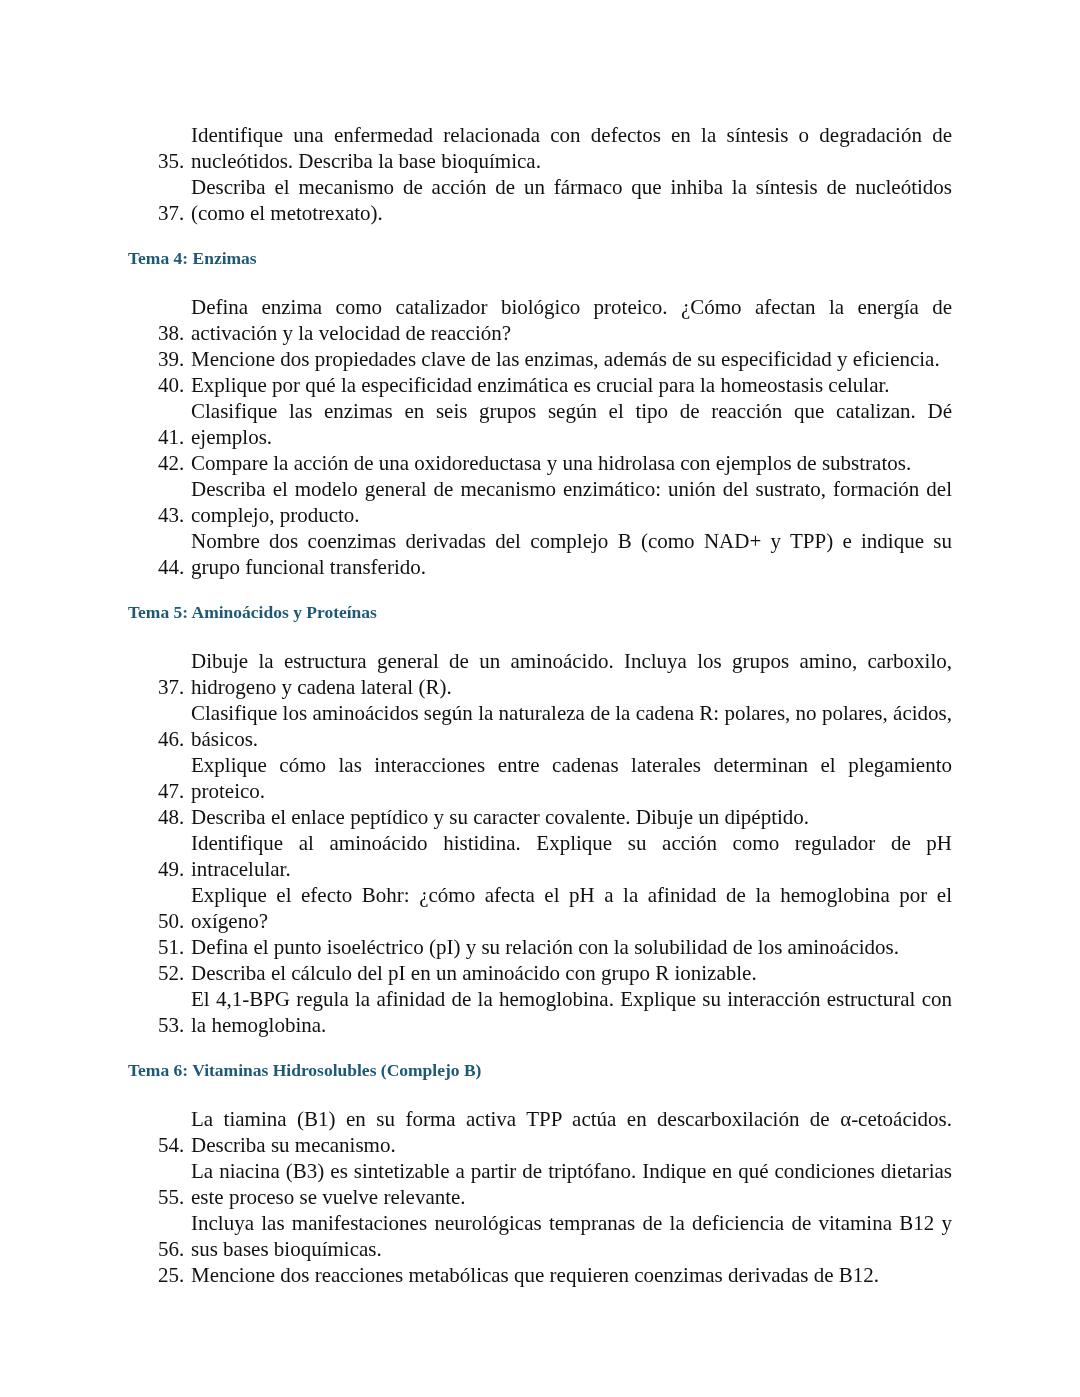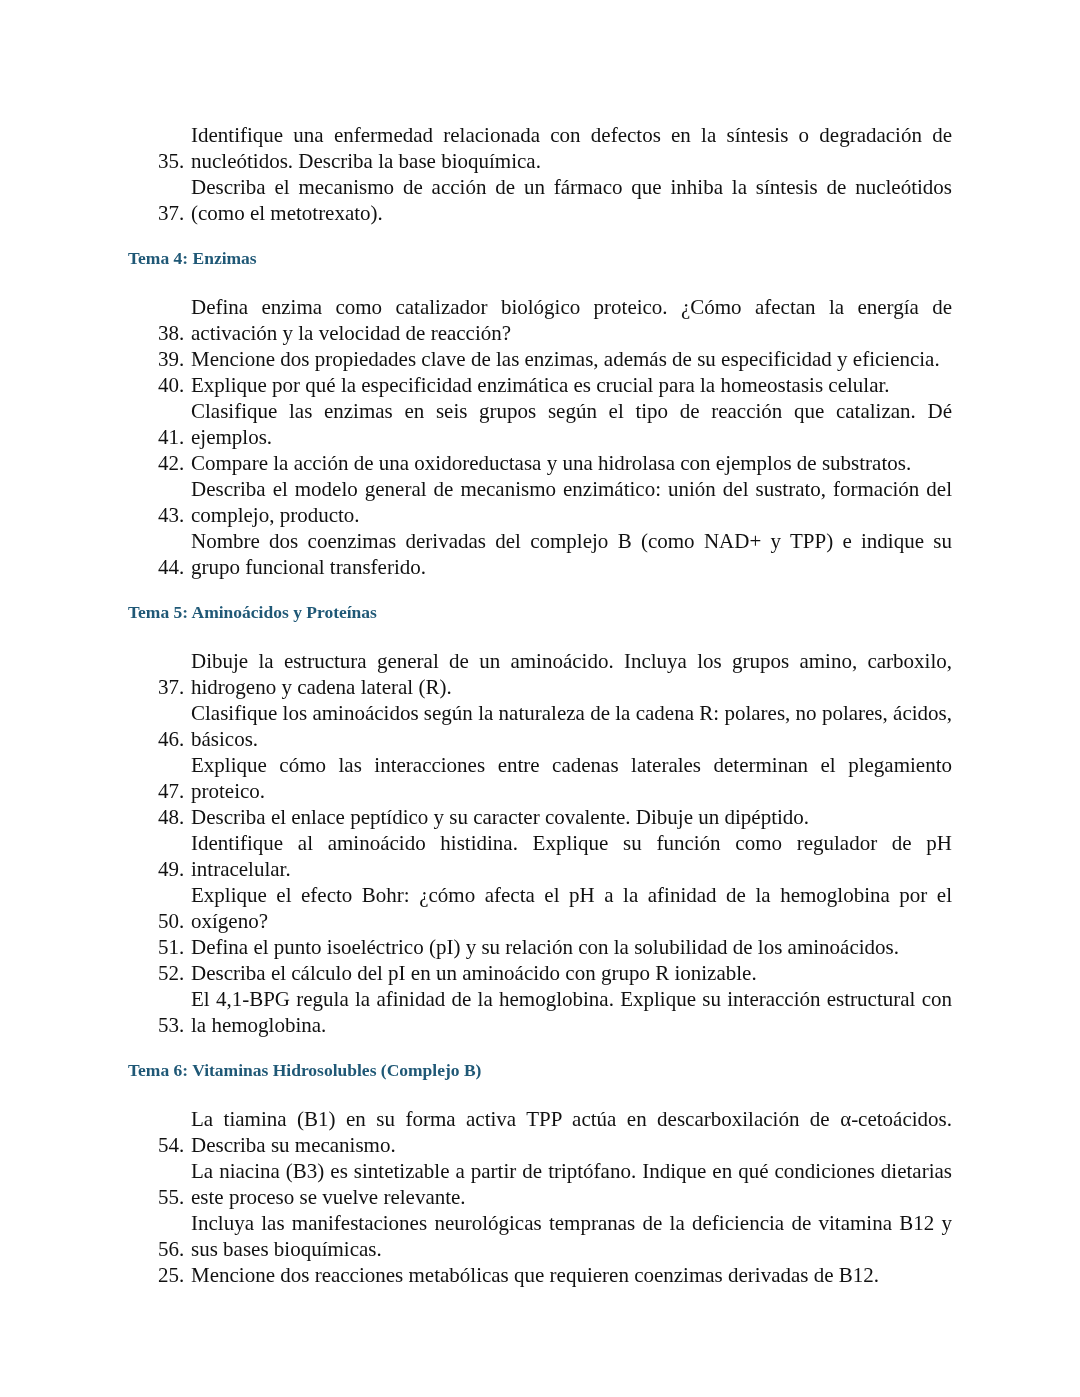--- a/index.html
+++ b/index.html
@@ -116,21 +116,21 @@
       <div class="q">
         <span class="qnum">47.</span>
         <span class="qtext">Explique cómo las interacciones entre cadenas laterales determinan el plegamiento proteico.</span>
       </div>
       <div class="q">
         <span class="qnum">48.</span>
         <span class="qtext">Describa el enlace peptídico y su caracter covalente. Dibuje un dipéptido.</span>
       </div>
       <div class="q">
         <span class="qnum">49.</span>
-        <span class="qtext">Identifique al aminoácido histidina. Explique su función como regulador de pH intracelular.</span>
+        <span class="qtext">Identifique al aminoácido histidina. Explique su acción como regulador de pH intracelular.</span>
       </div>
       <div class="q">
         <span class="qnum">50.</span>
         <span class="qtext">Explique el efecto Bohr: ¿cómo afecta el pH a la afinidad de la hemoglobina por el oxígeno?</span>
       </div>
       <div class="q">
         <span class="qnum">51.</span>
         <span class="qtext">Defina el punto isoeléctrico (pI) y su relación con la solubilidad de los aminoácidos.</span>
       </div>
       <div class="q">

